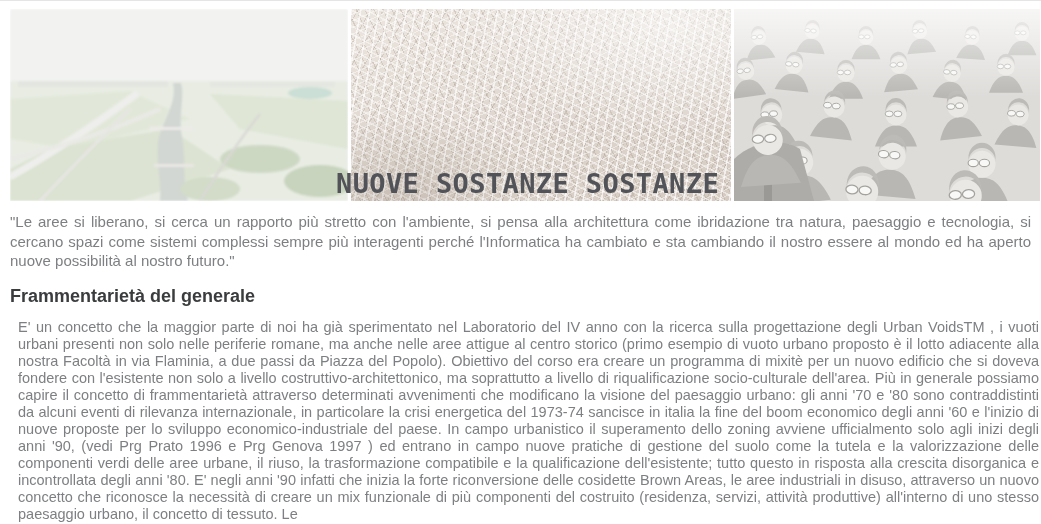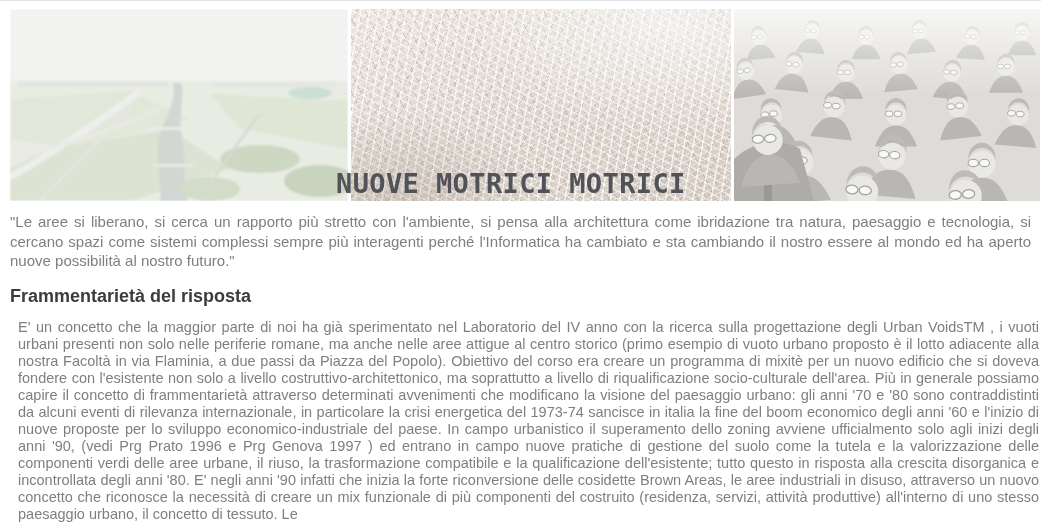--- a/index.html
+++ b/index.html
@@ -136,22 +136,22 @@
           <path d="M0,192 L0,150 C18,132 48,128 66,140 L80,192 Z" fill="#a5a3a0"></path>
           <rect x="30" y="156" width="8" height="36" fill="#8f8d8a"></rect>
           <use href="#prsn" transform="translate(34,134) scale(1.5) rotate(-4)"></use>
           <use href="#prsn" transform="translate(128,186) scale(1.6) rotate(4)"></use>
           <use href="#prsn" transform="translate(232,190) scale(1.6) rotate(-4)"></use>
         </g>
         <rect width="306" height="90" fill="url(#fadeTop)"></rect>
       </svg>
     </div>
 
-    <div class="title-overlay">NUOVE MOTRICI MOTRICI</div>
+    <div class="title-overlay">NUOVE SOSTANZE SOSTANZE</div>
   </div>
 
   <p class="quote">"Le aree si liberano, si cerca un rapporto più stretto con l'ambiente, si pensa alla architettura come ibridazione tra natura, paesaggio e tecnologia, si cercano spazi come sistemi complessi sempre più interagenti perché l'Informatica ha cambiato e sta cambiando il nostro essere al mondo ed ha aperto nuove possibilità al nostro futuro."</p>
 
-  <h2 class="heading">Frammentarietà del risposta</h2>
+  <h2 class="heading">Frammentarietà del generale</h2>
 
   <p class="body-text">E' un concetto che la maggior parte di noi ha già sperimentato nel Laboratorio del IV anno con la ricerca sulla progettazione degli Urban VoidsTM , i vuoti urbani presenti non solo nelle periferie romane, ma anche nelle aree attigue al centro storico (primo esempio di vuoto urbano proposto è il lotto adiacente alla nostra Facoltà in via Flaminia, a due passi da Piazza del Popolo). Obiettivo del corso era creare un programma di mixitè per un nuovo edificio che si doveva fondere con l'esistente non solo a livello costruttivo-architettonico, ma soprattutto a livello di riqualificazione socio-culturale dell'area. Più in generale possiamo capire il concetto di frammentarietà attraverso determinati avvenimenti che modificano la visione del paesaggio urbano: gli anni '70 e '80 sono contraddistinti da alcuni eventi di rilevanza internazionale, in particolare la crisi energetica del 1973-74 sancisce in italia la fine del boom economico degli anni '60 e l'inizio di nuove proposte per lo sviluppo economico-industriale del paese. In campo urbanistico il superamento dello zoning avviene ufficialmento solo agli inizi degli anni '90, (vedi Prg Prato 1996 e Prg Genova 1997 ) ed entrano in campo nuove pratiche di gestione del suolo come la tutela e la valorizzazione delle componenti verdi delle aree urbane, il riuso, la trasformazione compatibile e la qualificazione dell'esistente; tutto questo in risposta alla crescita disorganica e incontrollata degli anni '80. E' negli anni '90 infatti che inizia la forte riconversione delle cosidette Brown Areas, le aree industriali in disuso, attraverso un nuovo concetto che riconosce la necessità di creare un mix funzionale di più componenti del costruito (residenza, servizi, attività produttive) all'interno di uno stesso paesaggio urbano, il concetto di tessuto. Le</p>
 
 </div>
 
 </body></html>

